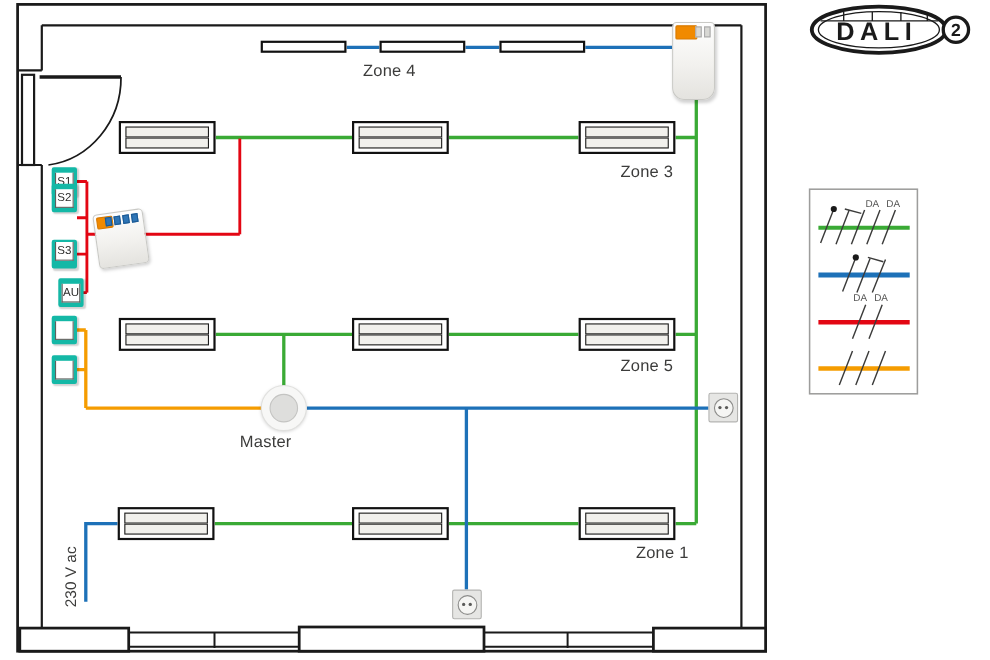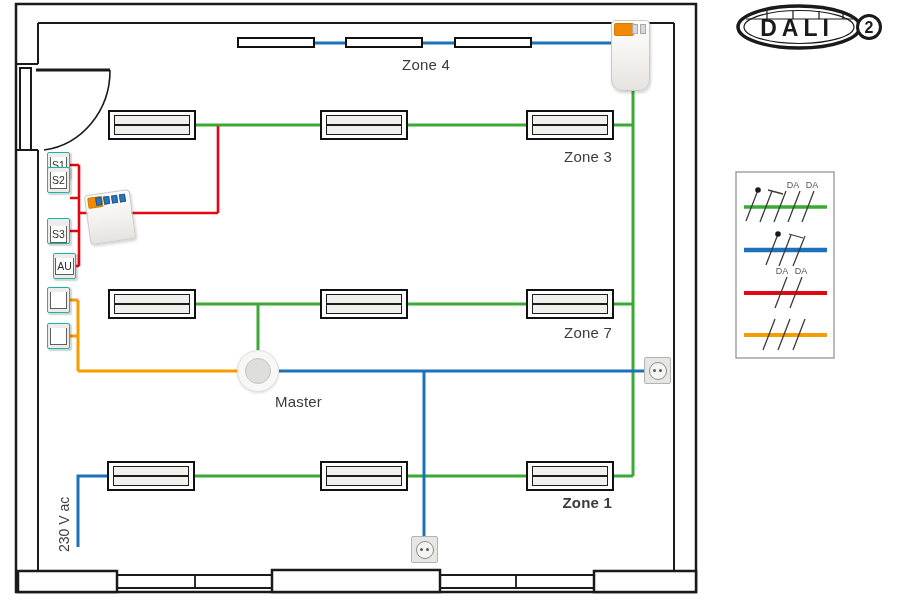--- a/index.html
+++ b/index.html
@@ -7,25 +7,25 @@
          font-family:"Liberation Sans",sans-serif;color:#3c3c3b;}
   #wires{position:absolute;left:0;top:0;z-index:1;}
   .abs{position:absolute;box-sizing:border-box;}
   
   .lum{width:88px;height:30px;border:2.5px solid #111;background:#fff;z-index:3;
        display:flex;flex-direction:column;justify-content:space-between;padding:3px 4px;}
   .lum .tube{height:8px;border:1.5px solid #1c1c1c;background:#f1f0ec;}
   .strip{width:78px;height:11px;border:2px solid #111;background:#fff;z-index:3;}
   
   .lbl{font-size:15px;letter-spacing:.2px;z-index:4;}
-  .lbl.center{text-align:right;}
+  .lbl.center{text-align:left;}
   .lbl.right{text-align:right;}
   .vert{writing-mode:vertical-rl;transform:rotate(180deg);font-size:14px;z-index:4;}
   
-  .sw{width:23px;height:26px;background:#ececea;border:1px solid #14b8a6;border-radius:2px;
+  .sw{width:23px;height:26px;background:#ececea;border:7px solid #14b8a6;border-radius:2px;
       box-shadow:1.5px 1.5px 1.5px rgba(0,0,0,.18);display:flex;align-items:center;
       justify-content:center;z-index:3;}
   .sw .rocker{min-width:13px;height:16px;background:#fff;border-left:1.6px solid #5f5f5d;
       border-right:1.6px solid #5f5f5d;border-bottom:1.6px solid #5f5f5d;display:flex;
       align-items:center;justify-content:center;font-size:10.5px;color:#2b2b2a;padding:0 1px;}
   
   .master-outer{width:42px;height:42px;border-radius:50%;background:#f7f7f6;
       border:1px solid #e0e0de;box-shadow:0 1px 3px rgba(0,0,0,.15);z-index:3;
       display:flex;align-items:center;justify-content:center;}
   .master-inner{width:24px;height:24px;border-radius:50%;background:#dededc;border:1.5px solid #c4c4c2;}
@@ -178,22 +178,22 @@
       <div class="tube"></div>
       <div class="tube"></div>
     </div>
   <div class="abs lum" style="left:526px;top:461px;">
       <div class="tube"></div>
       <div class="tube"></div>
     </div>
 
   <div class="abs lbl center" style="left:330px;top:56px;width:120px;">Zone 4</div>
   <div class="abs lbl right" style="left:502px;top:132px;width:110px;margin-top:16px;">Zone 3</div>
-  <div class="abs lbl right" style="left:502px;top:324px;width:110px;">Zone 7</div>
-  <div class="abs lbl right" style="left:502px;top:494px;width:110px;font-weight:bold;">Zone 1</div>
+  <div class="abs lbl right" style="left:502px;top:324px;width:110px;">Zone 5</div>
+  <div class="abs lbl right" style="left:516px;top:494px;width:110px;">Zone 1</div>
 
   <div class="abs sw" style="left:47px;top:152px;">
       <span class="rocker">S1</span>
     </div>
   <div class="abs sw" style="left:47px;top:167px;">
       <span class="rocker">S2</span>
     </div>
   <div class="abs sw" style="left:47px;top:218px;align-items:flex-end;">
       <span class="rocker">S3</span>
     </div>

